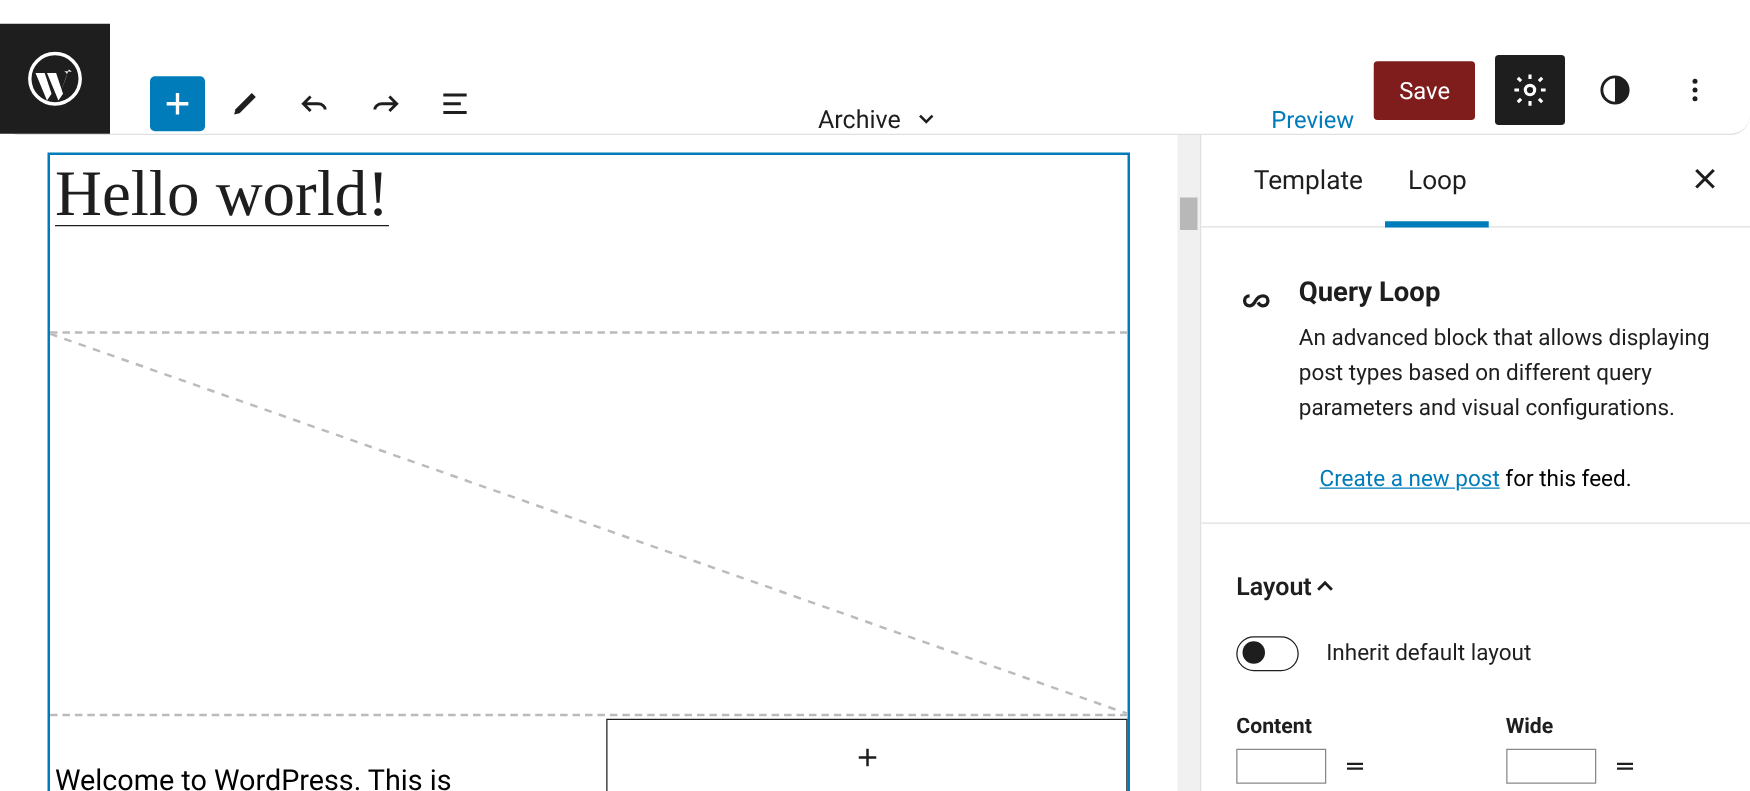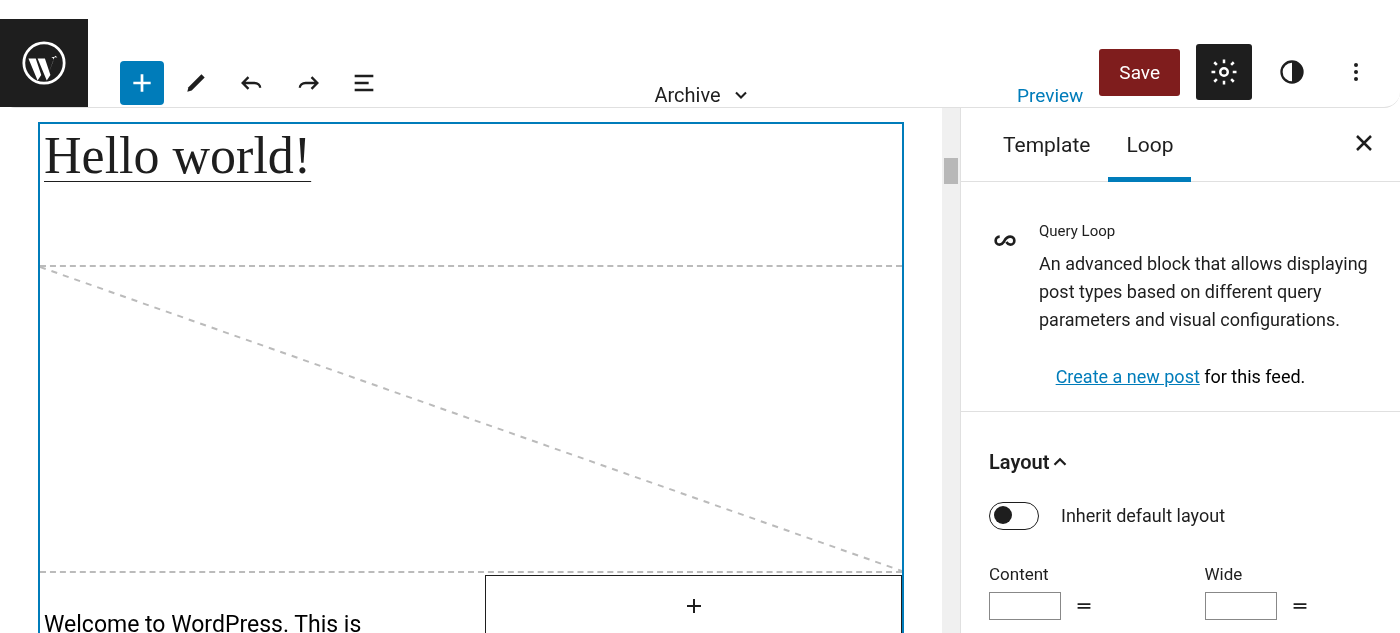--- a/index.html
+++ b/index.html
@@ -37,33 +37,33 @@
 
 
 .sidebar { width: 440px; border-left: 1px solid #e0e0e0; display: flex; flex-direction: column; overflow: hidden; gap: 16px; }
 .tabs { display: flex; align-items: center; height: 74px; padding: 0 24px; border-bottom: 1px solid #e0e0e0; position: relative; }
 .tab { font-size: 21px; color: #1e1e1e; padding: 0 18px; height: 100%; display: flex; align-items: center; cursor: pointer; position: relative; }
 .tab.active::after { content: ""; position: absolute; bottom: -1px; left: 0; right: 0; height: 5px; background: #007cba; }
 .close-tab { margin-left: auto; cursor: pointer; }
 .panel { padding: 24px 28px; border-bottom: 1px solid #e0e0e0; }
 .block-header { display: flex; align-items: flex-start; gap: 18px; }
 .block-icon { flex: 0 0 32px; padding-top: 4px; }
-.block-title { font-size: 15px; font-weight: 400; color: #1e1e1e; margin-bottom: 10px; }
+.block-title { font-size: 22px; font-weight: 700; color: #1e1e1e; margin-bottom: 10px; }
 .block-desc { font-size: 18px; color: #1e1e1e; line-height: 1.55; }
 .feed-link-row { text-align: center; margin-top: 32px; font-size: 18px; }
 .feed-link { color: #007cba; text-decoration: underline; cursor: pointer; }
 .layout-panel { padding: 22px 28px 0 28px; }
 .layout-header { display: flex; align-items: center; justify-content: flex-start; margin-bottom: 28px; }
 .layout-title { font-size: 20px; font-weight: 600; color: #1e1e1e; }
 .toggle-row { display: flex; align-items: center; gap: 22px; margin-bottom: 34px; }
 .toggle { width: 50px; height: 28px; border: 1.5px solid #1e1e1e; border-radius: 14px; position: relative; cursor: pointer; }
 .toggle-knob { width: 18px; height: 18px; background: #1e1e1e; border-radius: 50%; position: absolute; top: 3px; left: 4px; }
 .toggle-label { font-size: 18px; color: #1e1e1e; }
 .width-row { display: flex; gap: 48px; }
-.width-col { flex: 1; }
+.width-col { flex: 1; font-weight: bold; }
 .width-label { font-size: 17px; color: #1e1e1e; margin-bottom: 8px; display: block; }
 .width-input-row { display: flex; align-items: center; gap: 12px; }
 .width-input { width: 72px; height: 28px; border: 1px solid #888; }
 .unit-icon { color: #1e1e1e; }
 </style>
 </head>
 <body>
 
 <div class="header">
   <div class="wp-logo">

